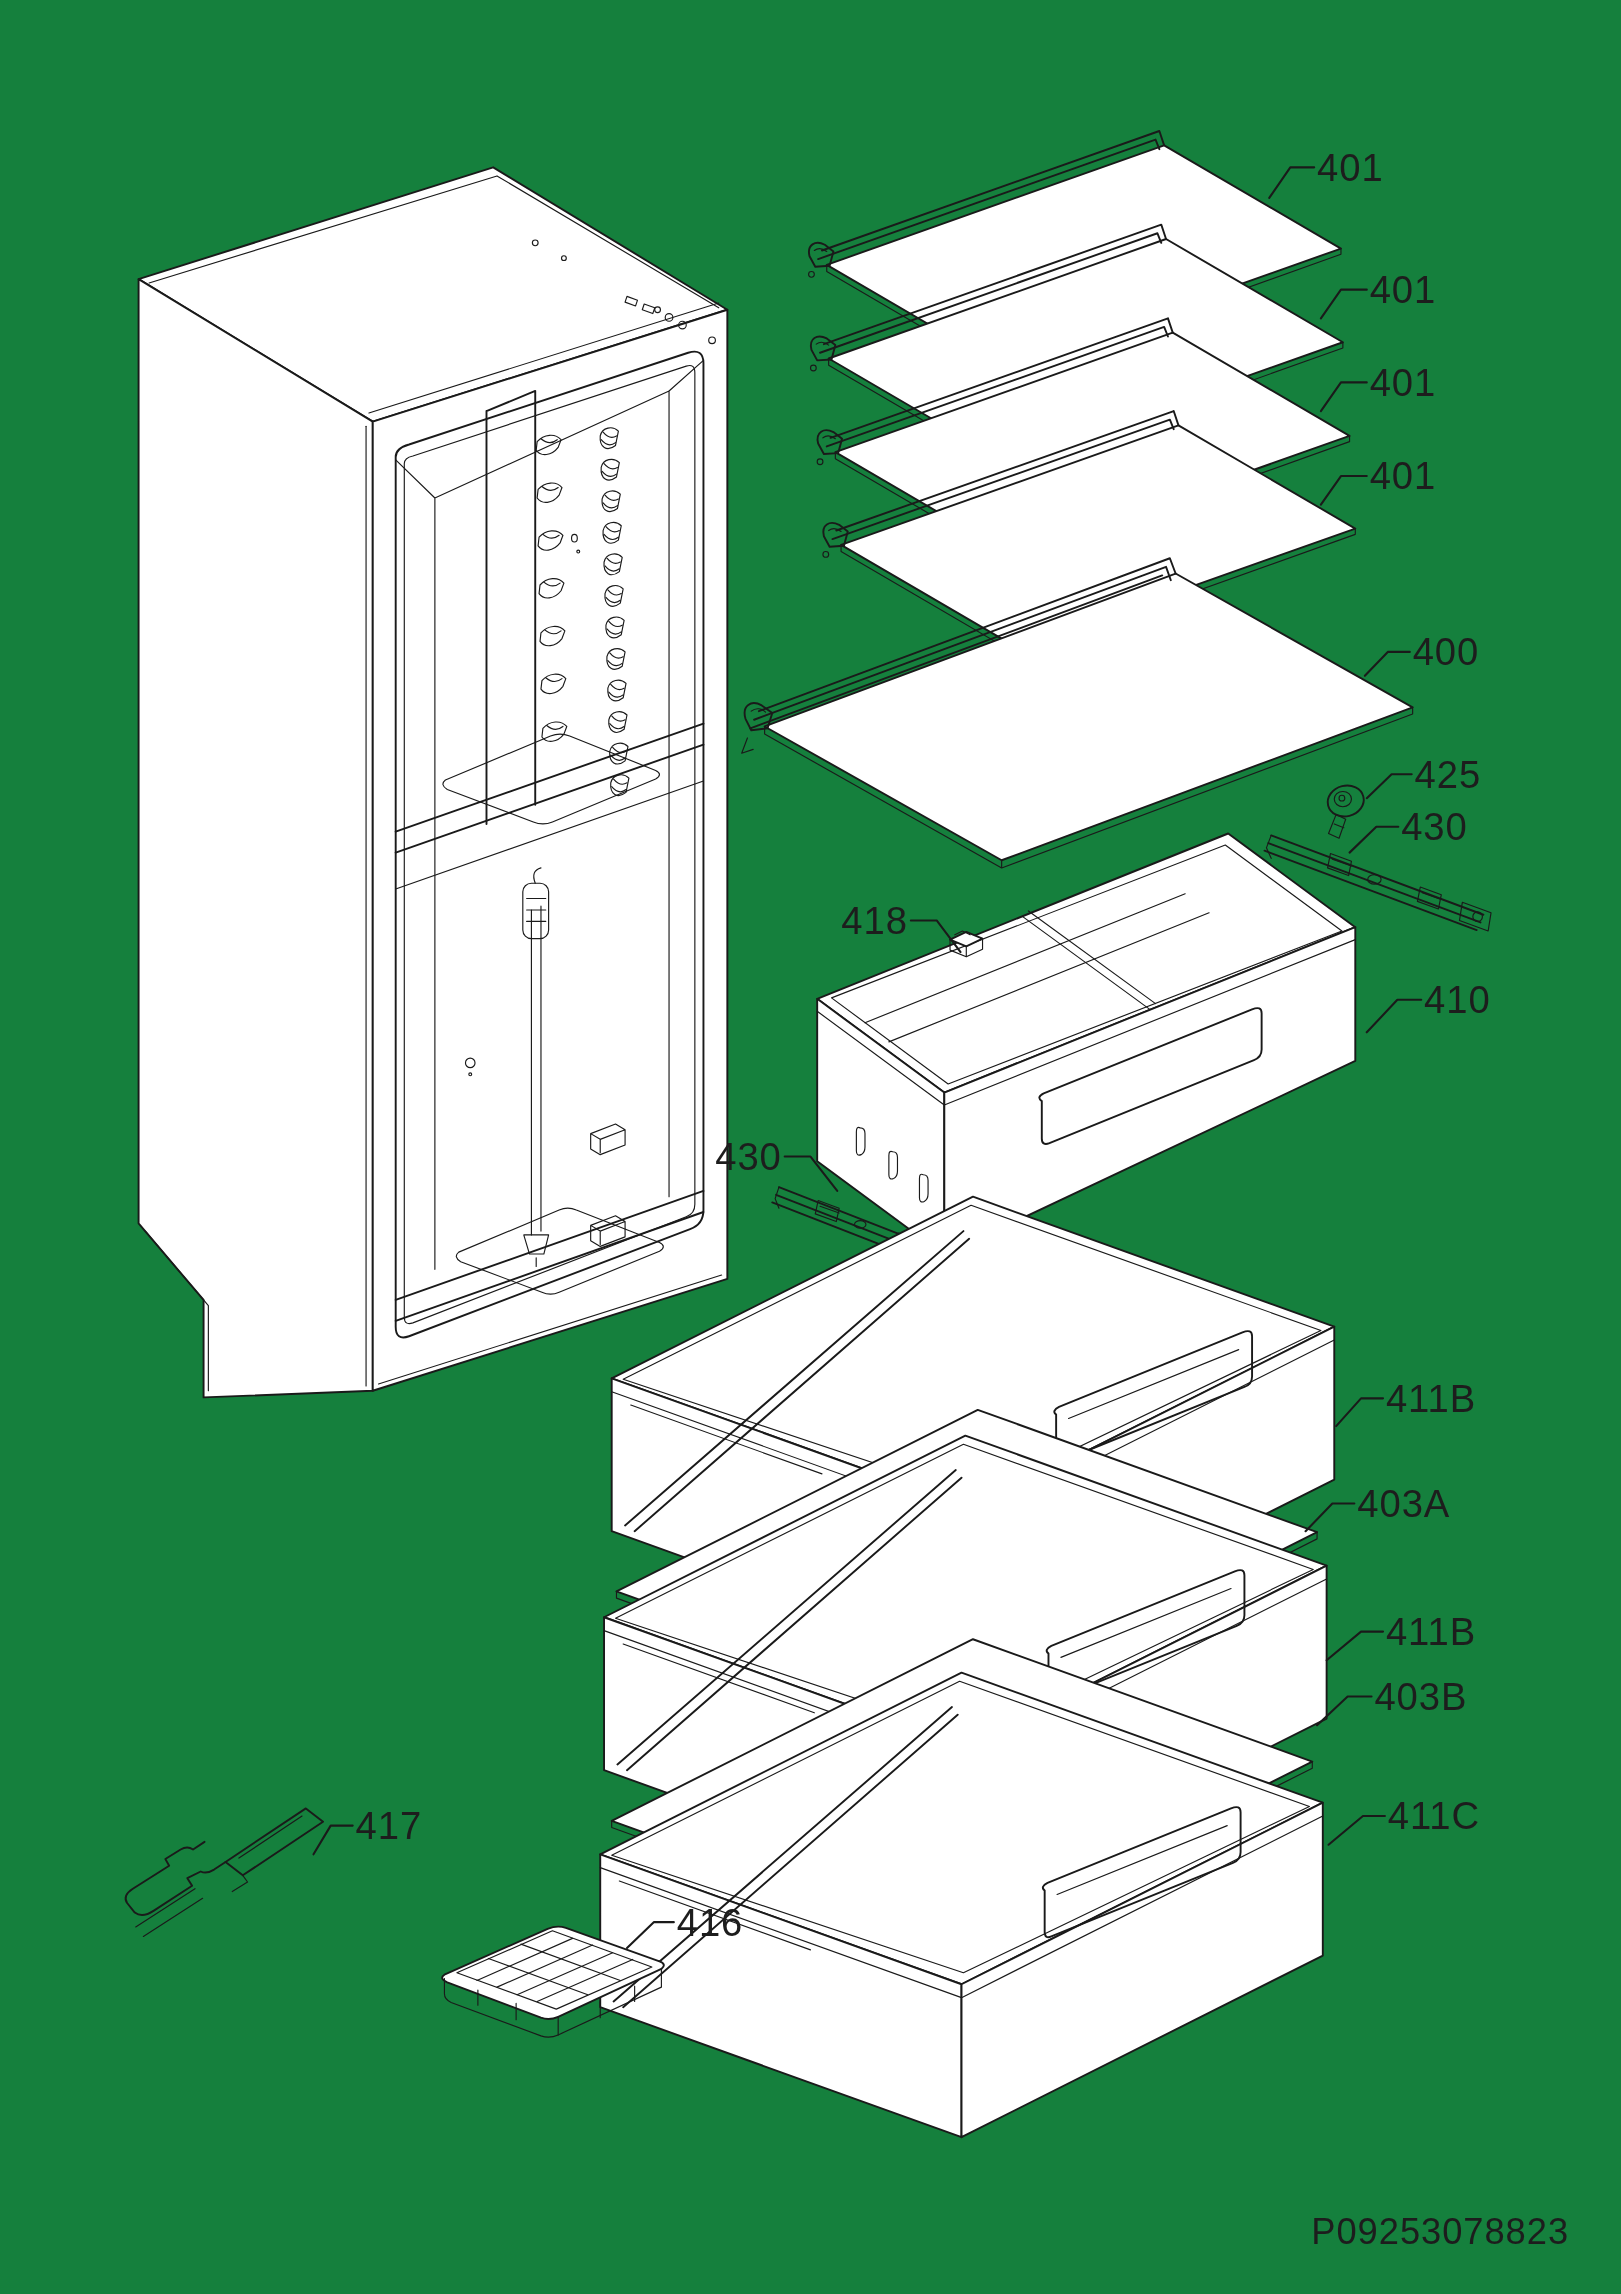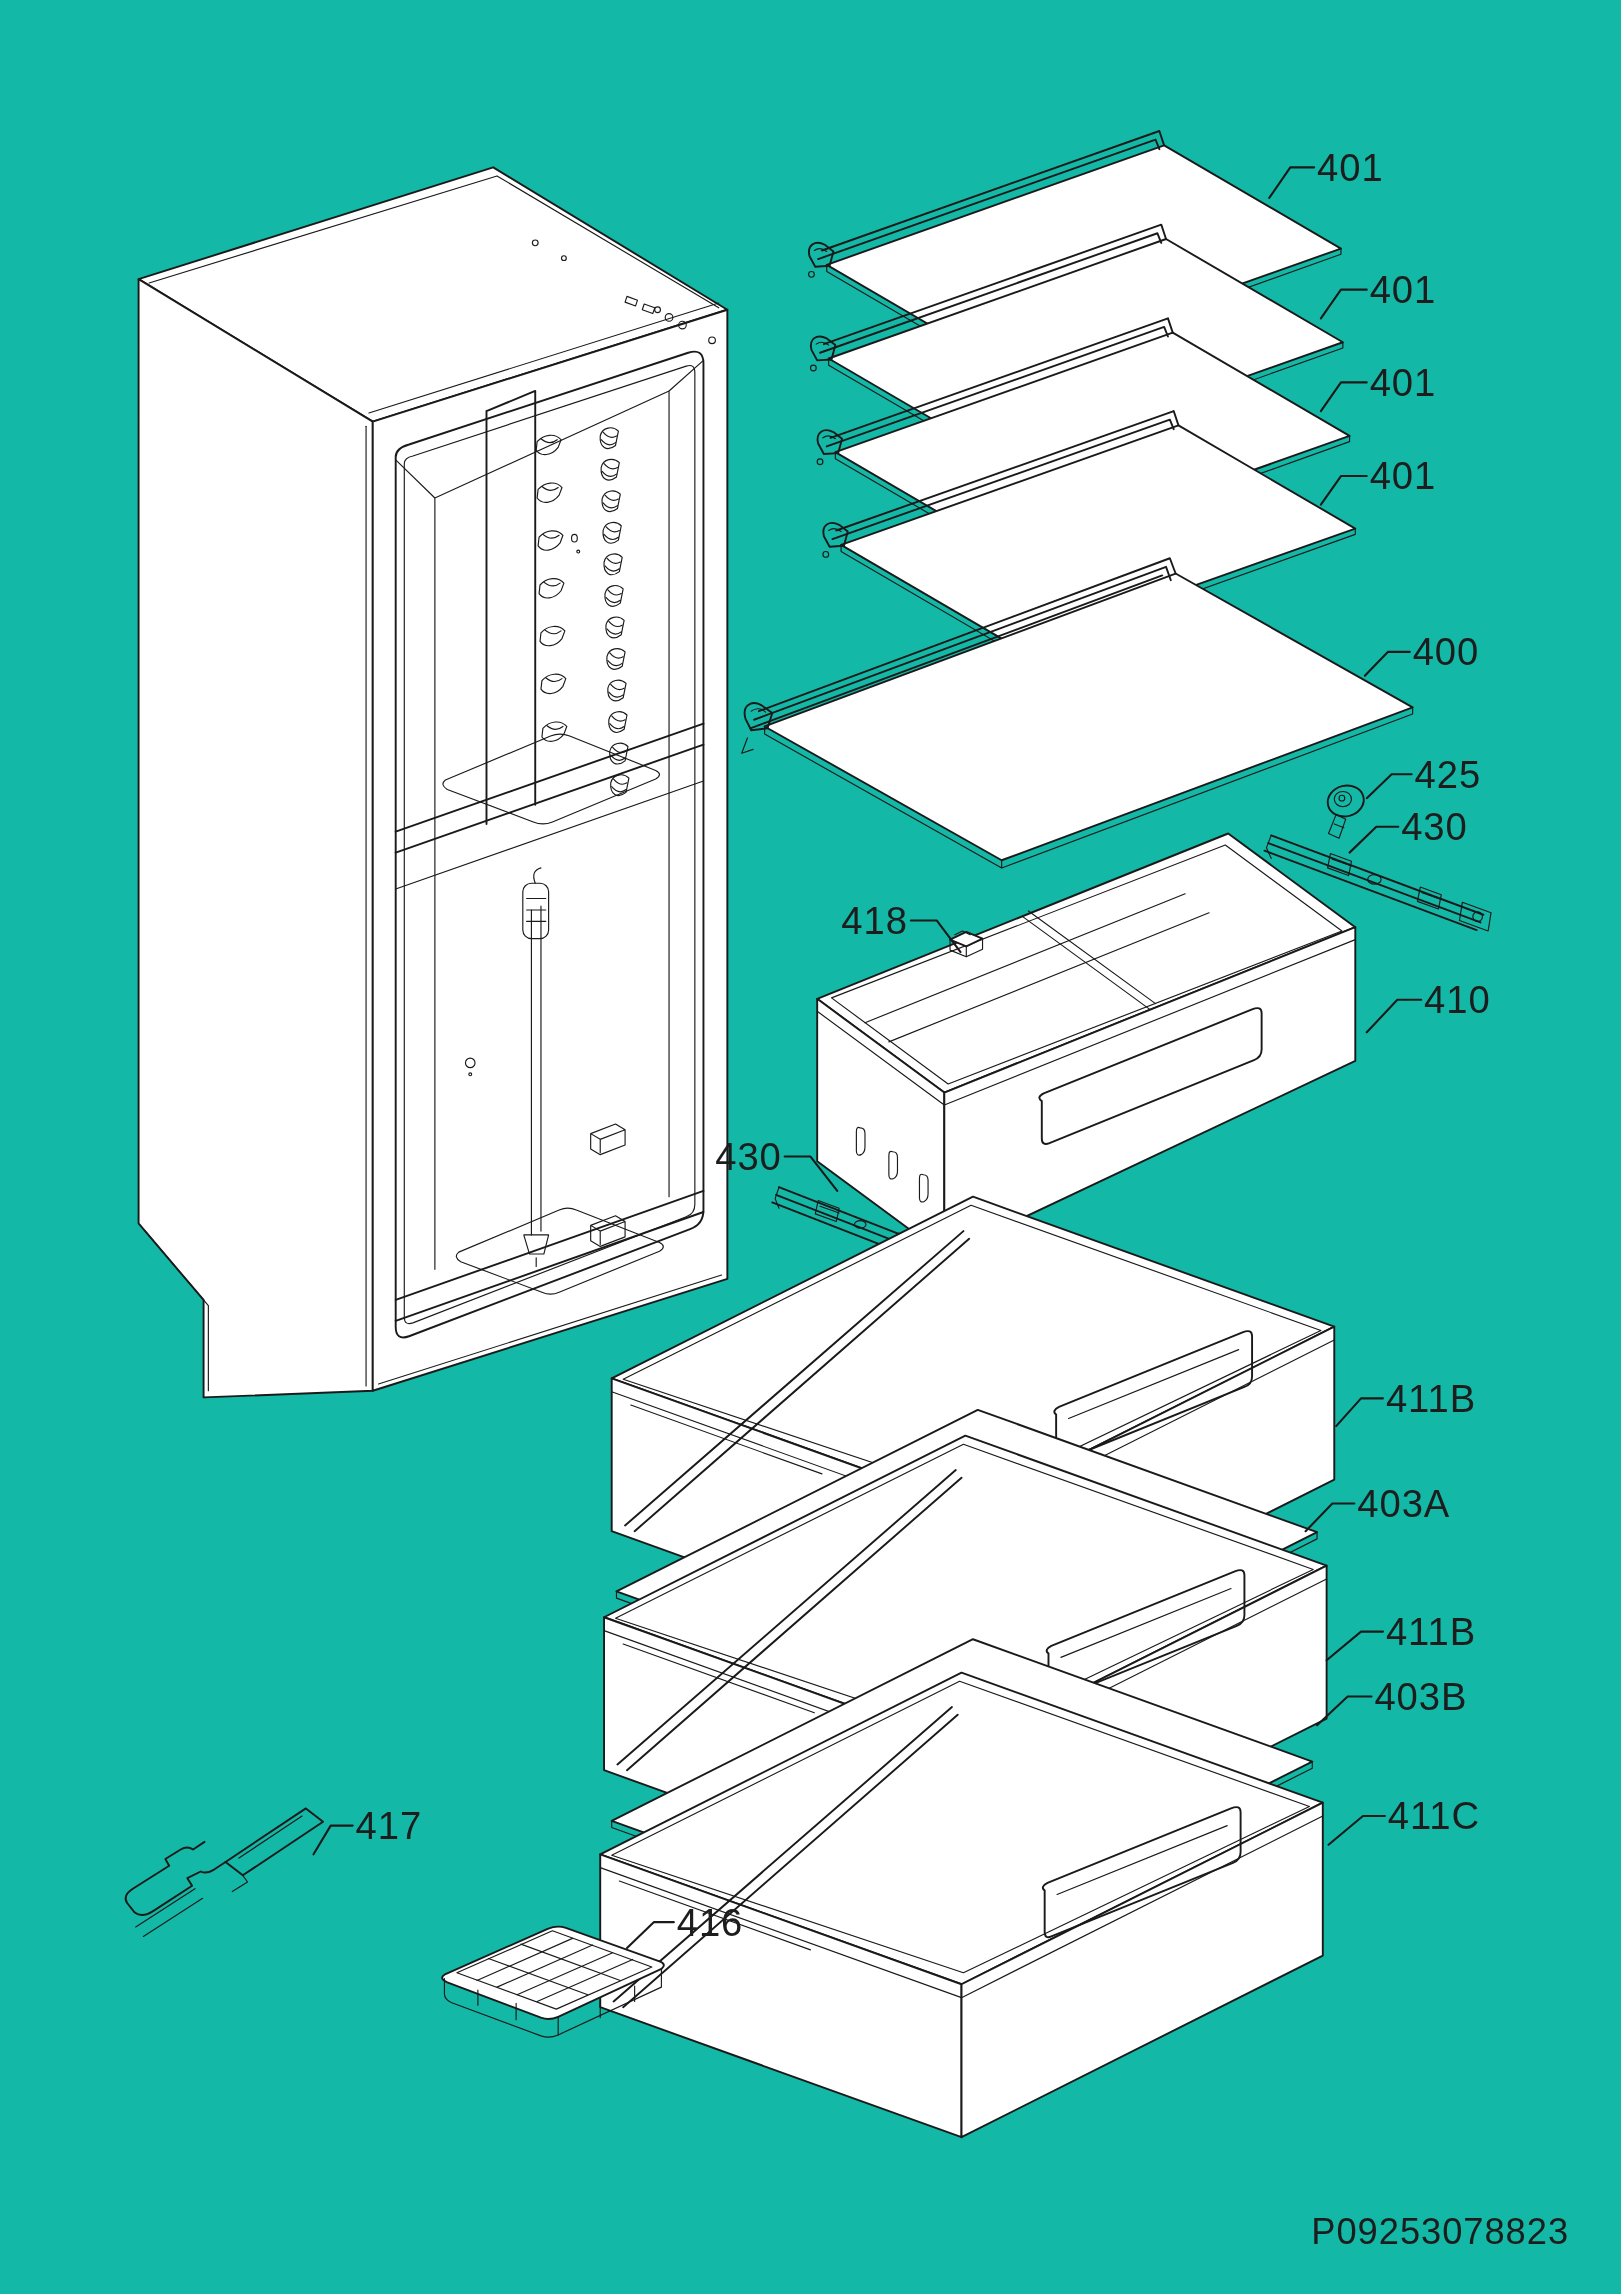--- a/index.html
+++ b/index.html
@@ -1,16 +1,16 @@
 <!DOCTYPE html>
 <html><head>
 <meta charset="utf-8">
 <style>
   html,body{margin:0;padding:0;background:#e8e8e8;}
-  .page{position:relative;width:1621px;height:2294px;background:#14b8a6;margin:0 auto;
+  .page{position:relative;width:1621px;height:2294px;background:#15803d;margin:0 auto;
         font-family:"Liberation Sans",sans-serif;overflow:hidden;}
   svg{position:absolute;left:0;top:0;}
   .ln{fill:none;stroke:#1a1a1a;stroke-width:2;stroke-linejoin:round;stroke-linecap:round;}
   .th{fill:none;stroke:#1a1a1a;stroke-width:1.2;stroke-linejoin:round;stroke-linecap:round;}
   .wh{fill:#ffffff;stroke:#1a1a1a;stroke-width:2;stroke-linejoin:round;}
   .lead{fill:none;stroke:#1a1a1a;stroke-width:2.2;stroke-linejoin:round;stroke-linecap:round;}
   .plbl{font-family:"Liberation Sans",sans-serif;font-size:40px;letter-spacing:1px;fill:#1d1d1d;}
   .pnum{font-family:"Liberation Sans",sans-serif;font-size:38px;letter-spacing:1px;fill:#1d1d1d;}
 </style>
 </head>

